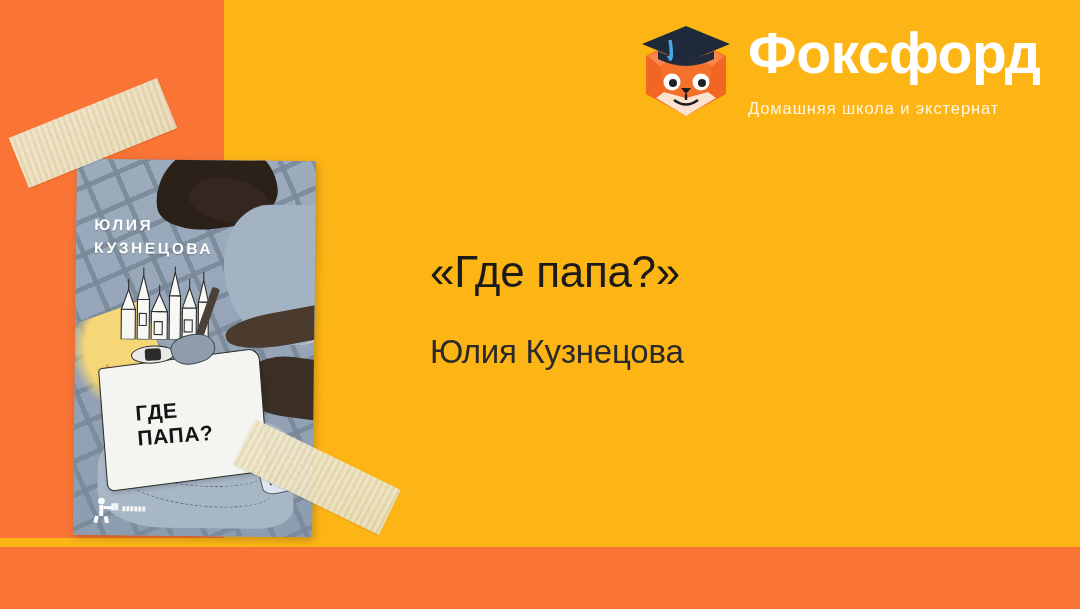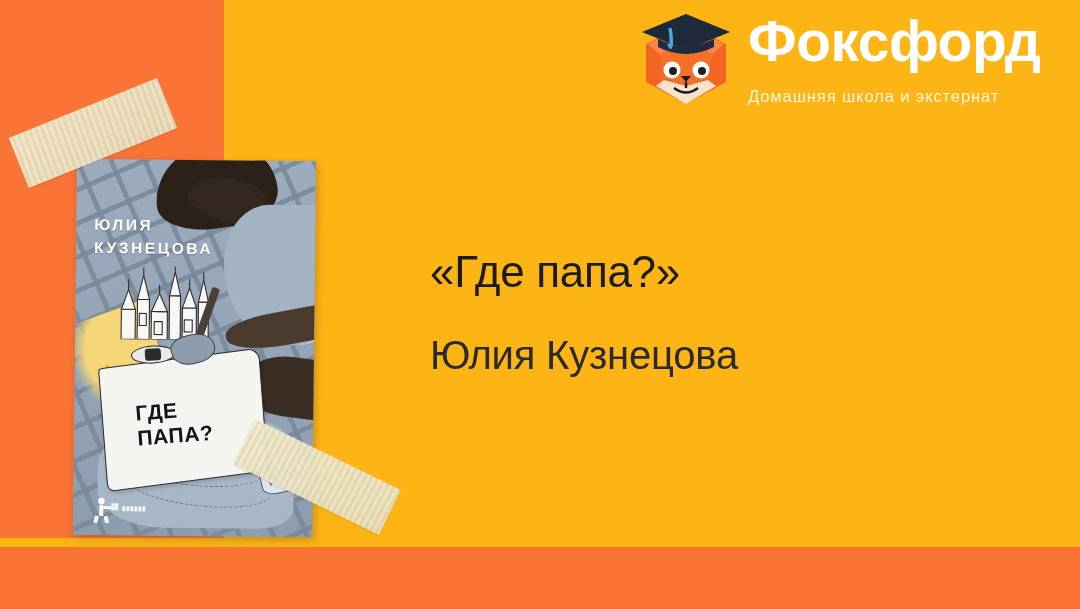--- a/index.html
+++ b/index.html
@@ -21,21 +21,21 @@
     position:absolute; left:0; top:0; width:224px; height:538px;
     background:#F97435;
   }
   .bg-orange-bottom {
     position:absolute; left:0; top:547px; width:1080px; height:62px;
     background:#F97435;
   }
 
   
   .logo-wrap {
-    position:absolute; left:632px; top:4px; width:432px; height:112px;
+    position:absolute; left:632px; top:16px; width:432px; height:112px;
   }
   .fox {
     position:absolute; left:2px; top:6px; width:104px; height:104px;
   }
   .logo-text { position:absolute; left:116px; top:4px; width:318px; }
   .brand {
     font-size:57px; font-weight:bold; color:#FFFFFF;
     letter-spacing:-0.5px; line-height:66px; white-space:nowrap;
   }
   .tagline {
@@ -44,21 +44,21 @@
   }
 
   
   .title {
     position:absolute; left:430px; top:247px;
     font-size:44px; font-weight:normal; color:#1B1B1B;
     letter-spacing:-0.3px; white-space:nowrap;
   }
   .author {
     position:absolute; left:430px; top:333px;
-    font-size:40px; font-weight:normal; color:#2A2A2A;
+    font-size:33px; font-weight:normal; color:#2A2A2A;
     letter-spacing:-0.2px; white-space:nowrap;
   }
 
   
   .book {
     position:absolute; left:75px; top:160px; width:239px; height:376px;
     background:#93A3B5;
     transform:rotate(0.6deg);
     box-shadow:2px 3px 9px rgba(0,0,0,0.22);
     overflow:hidden;

